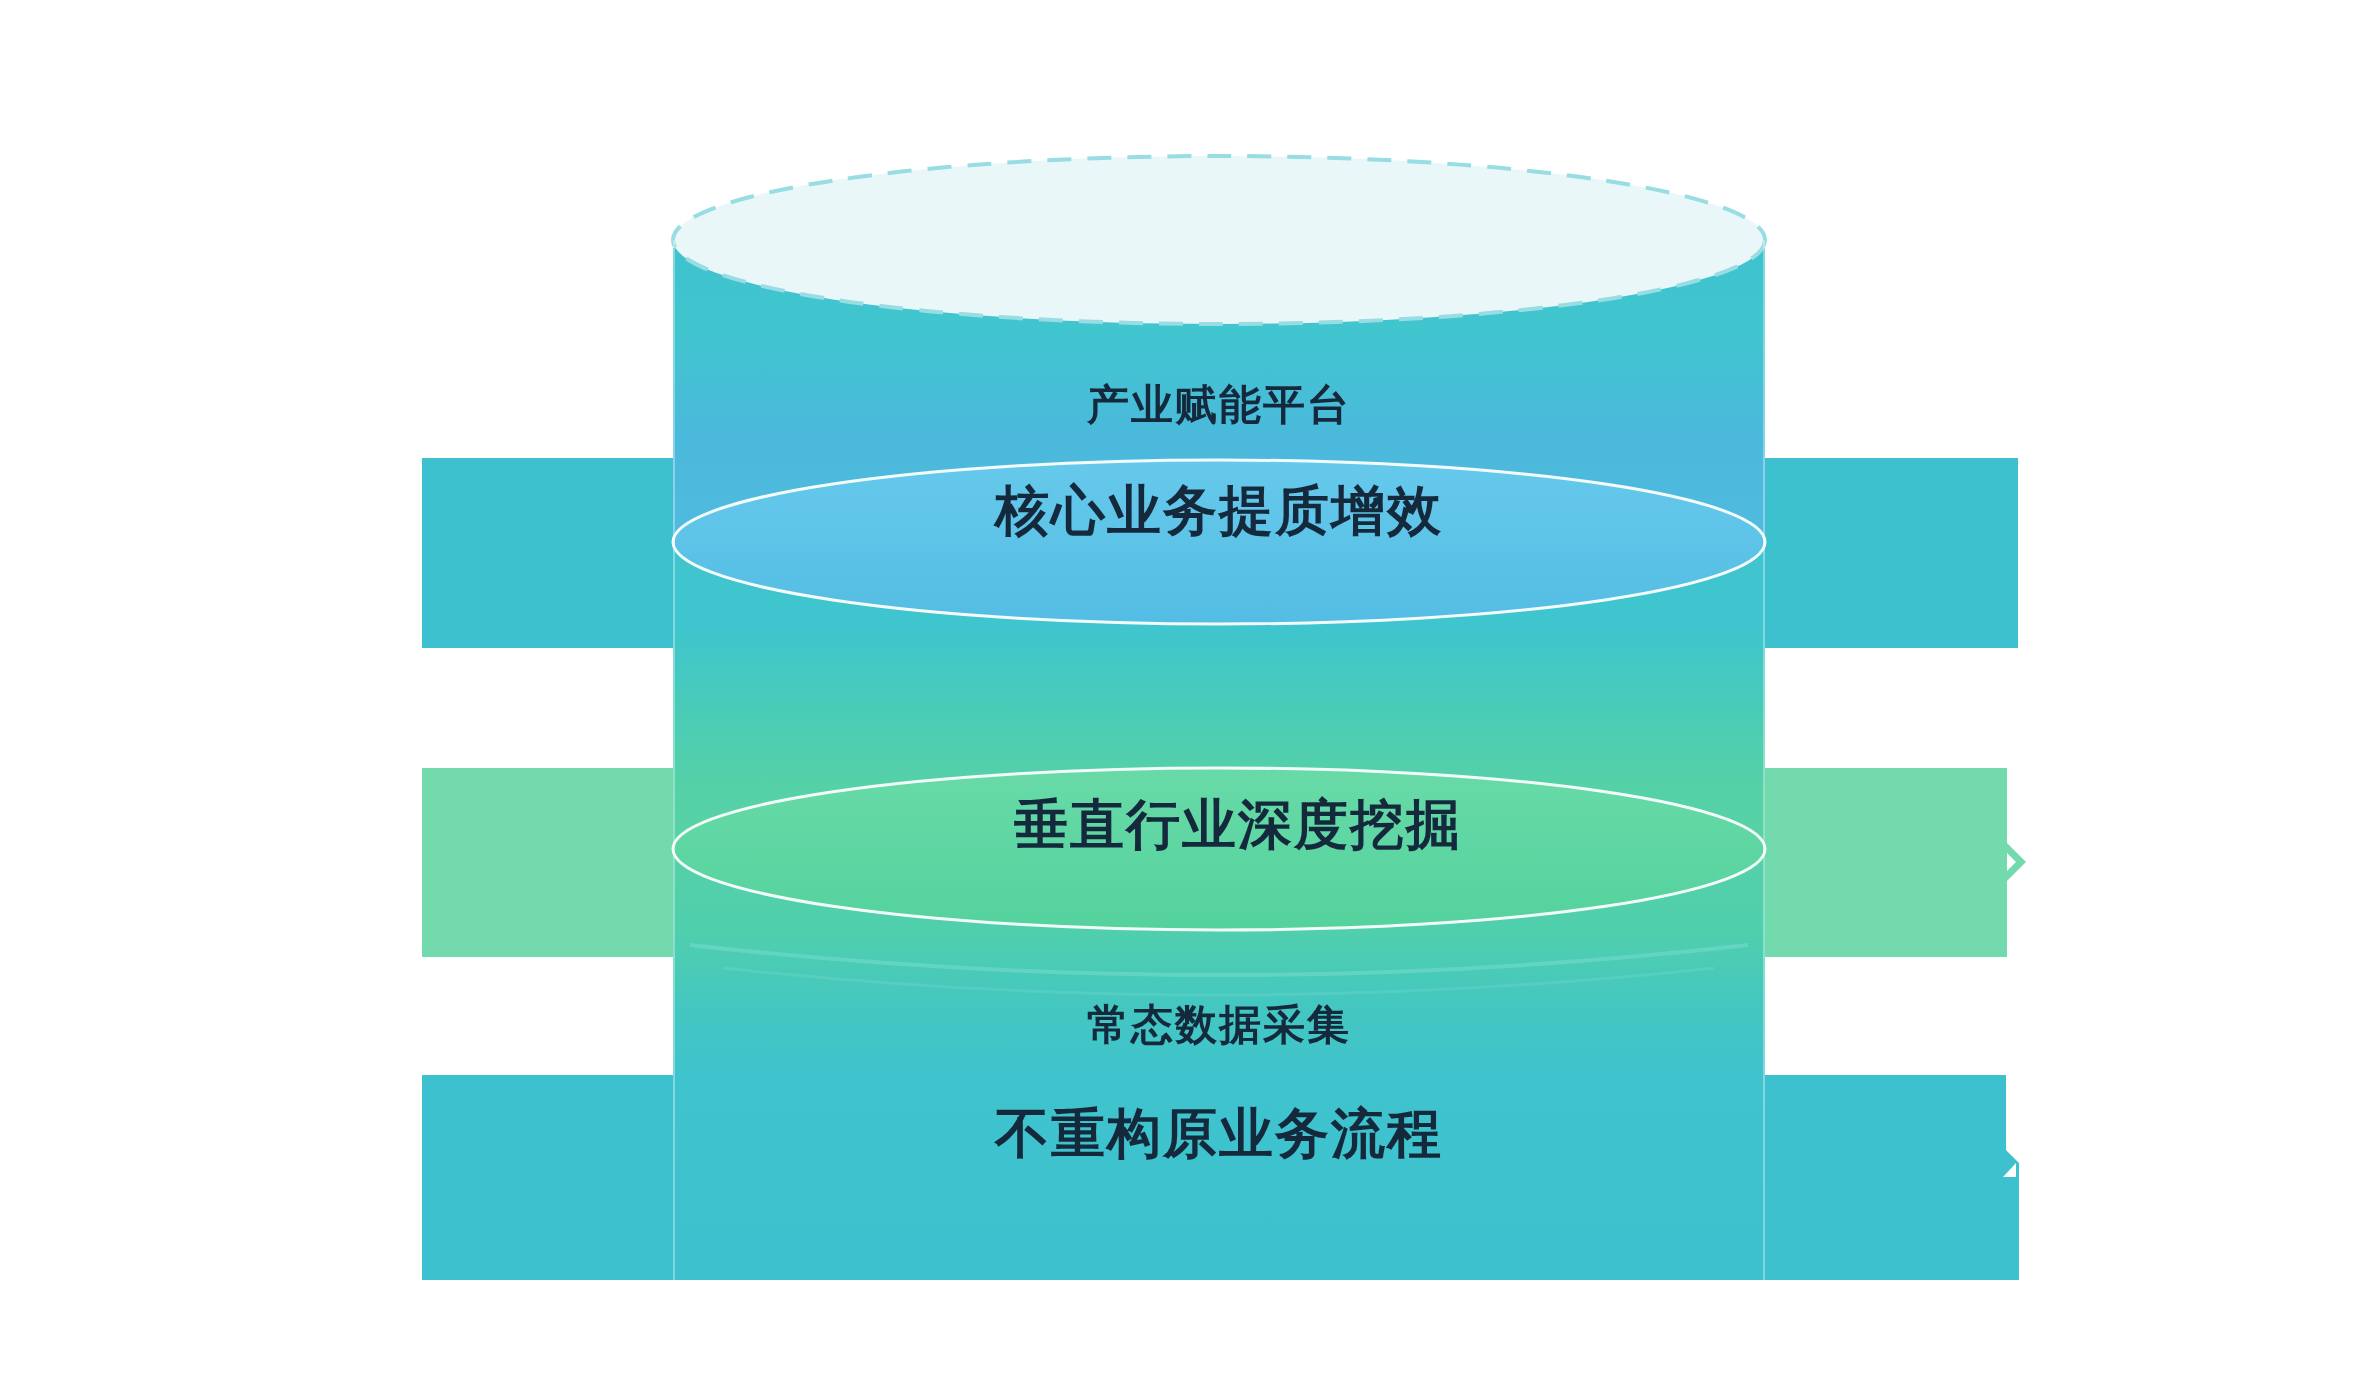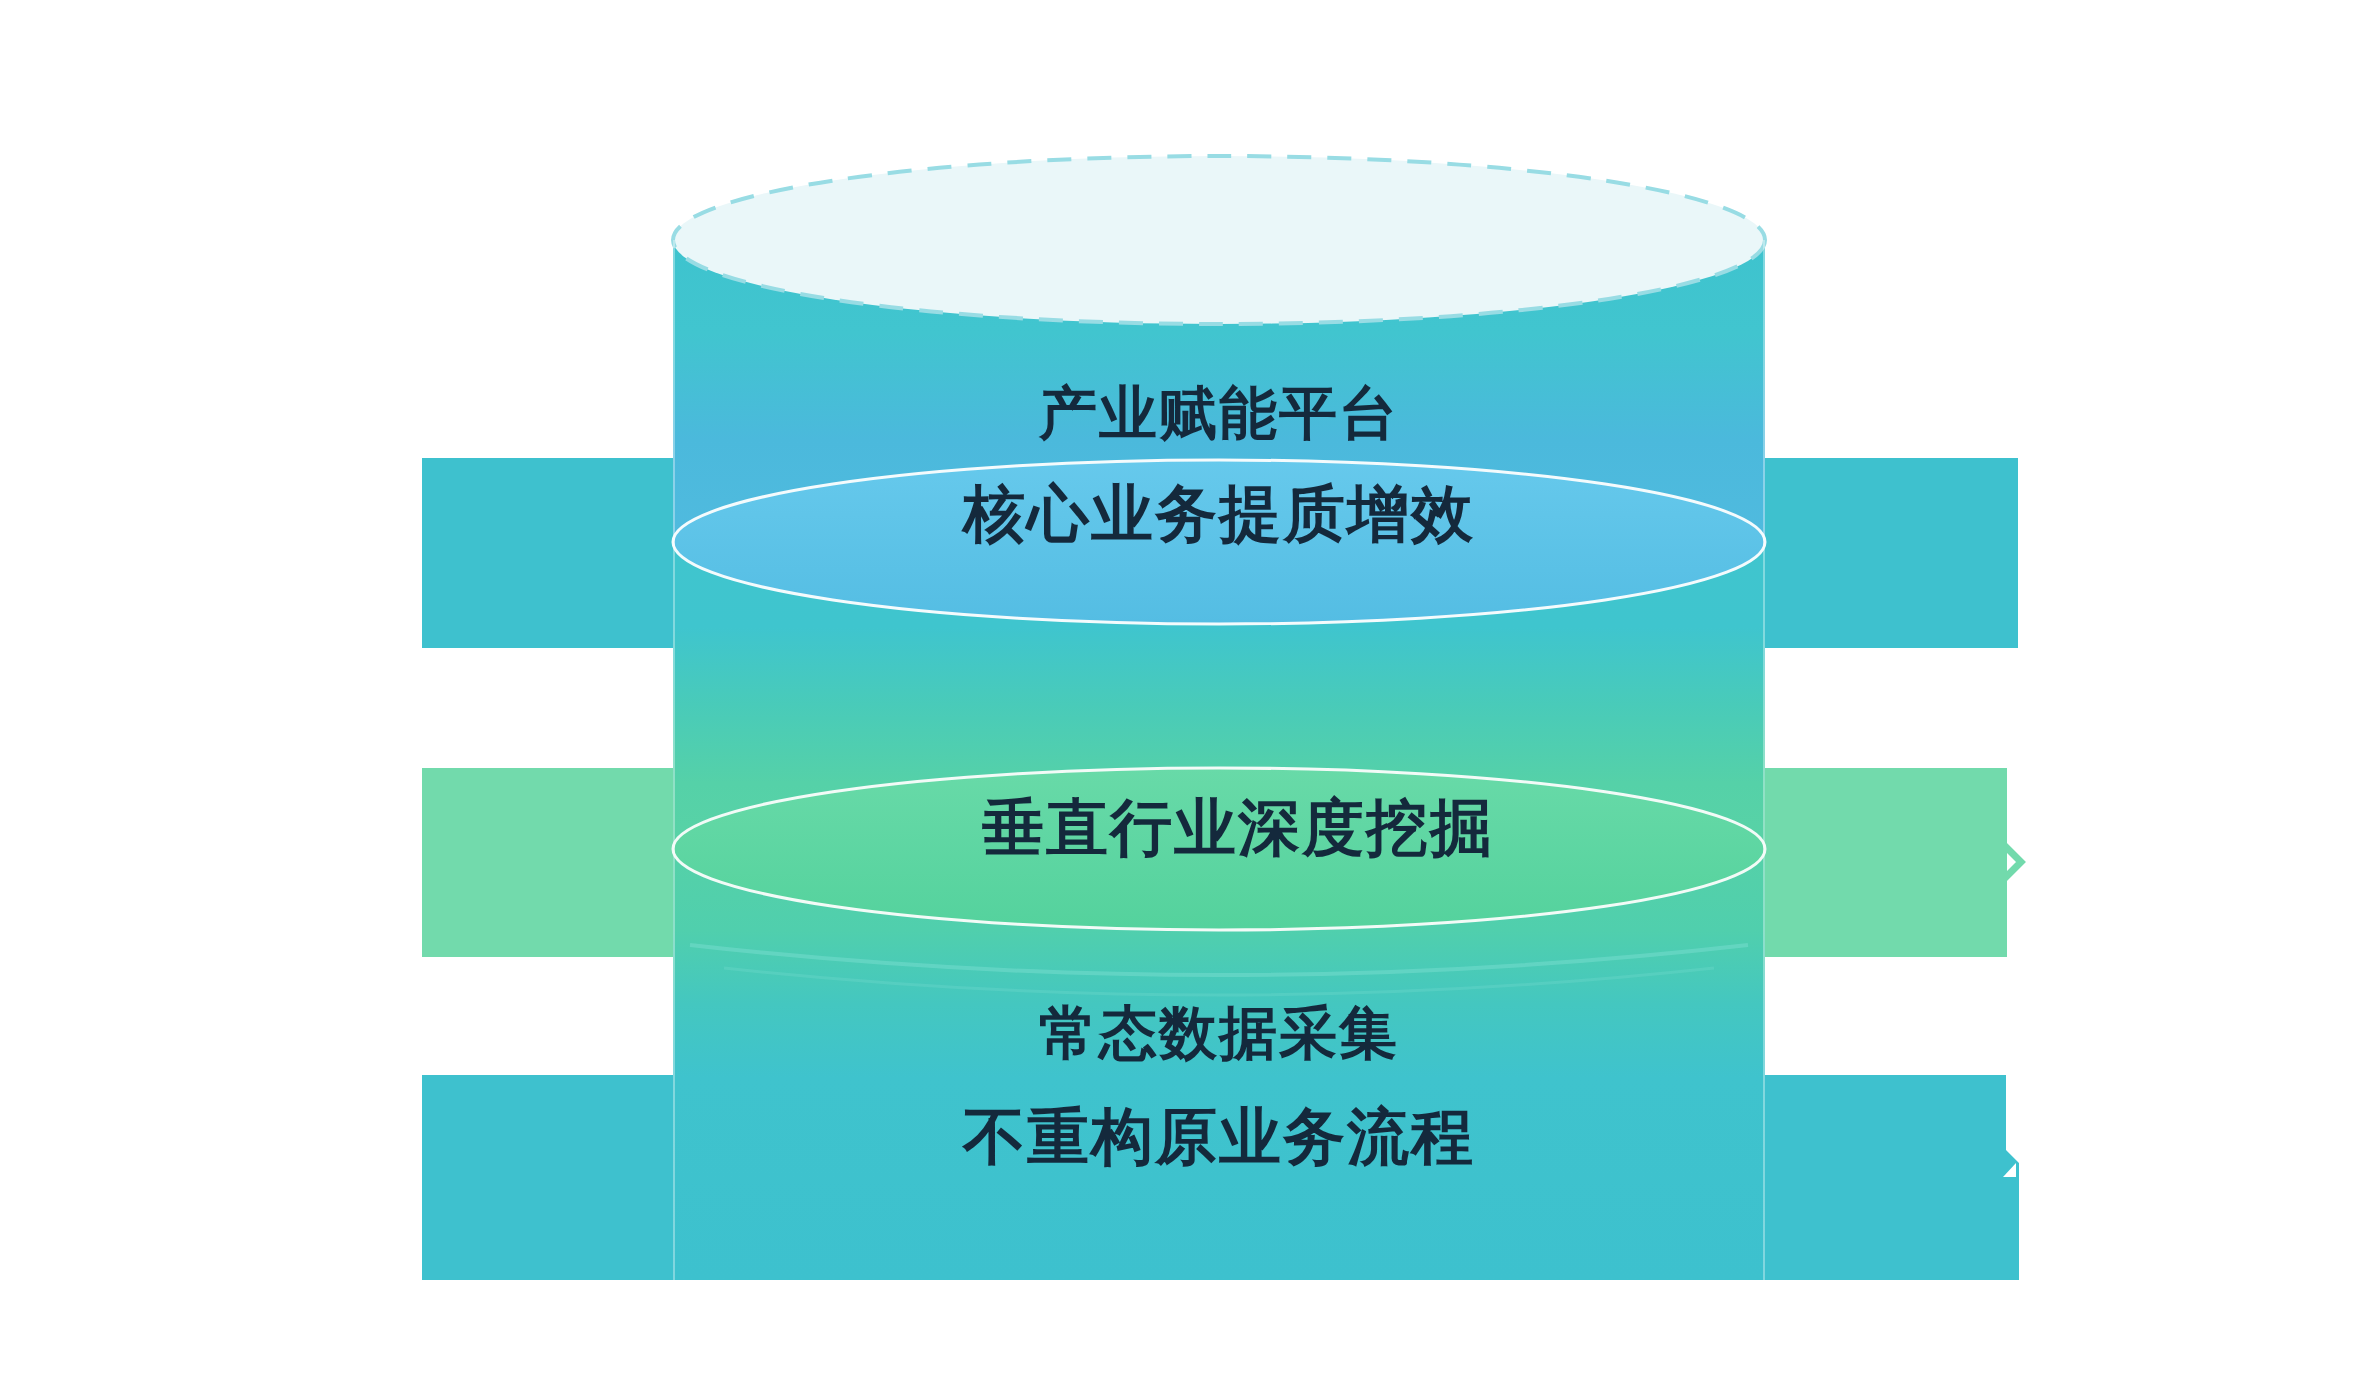--- a/index.html
+++ b/index.html
@@ -14,22 +14,22 @@
   .layer-label{
     position:absolute;
     left:673px;width:1092px;
     text-align:center;
     line-height:1;
     font-weight:bold;
     color:#14293C;
     letter-spacing:2px;
     white-space:nowrap;
   }
-  .t-big{font-size:58px;}
-  .t-sub{font-size:62px;}
+  .t-big{font-size:42px;}
+  .t-sub{font-size:54px;}
   .pos-t1{top:384px;}
   .pos-t2{top:483px;}
   .pos-t3{top:693px;}
   .pos-t4{top:797px;padding-left:19px;}
   .pos-t5{top:1004px;}
   .pos-t6{top:1106px;text-align:center;}
 </style>
 </head>
 <body>
 

